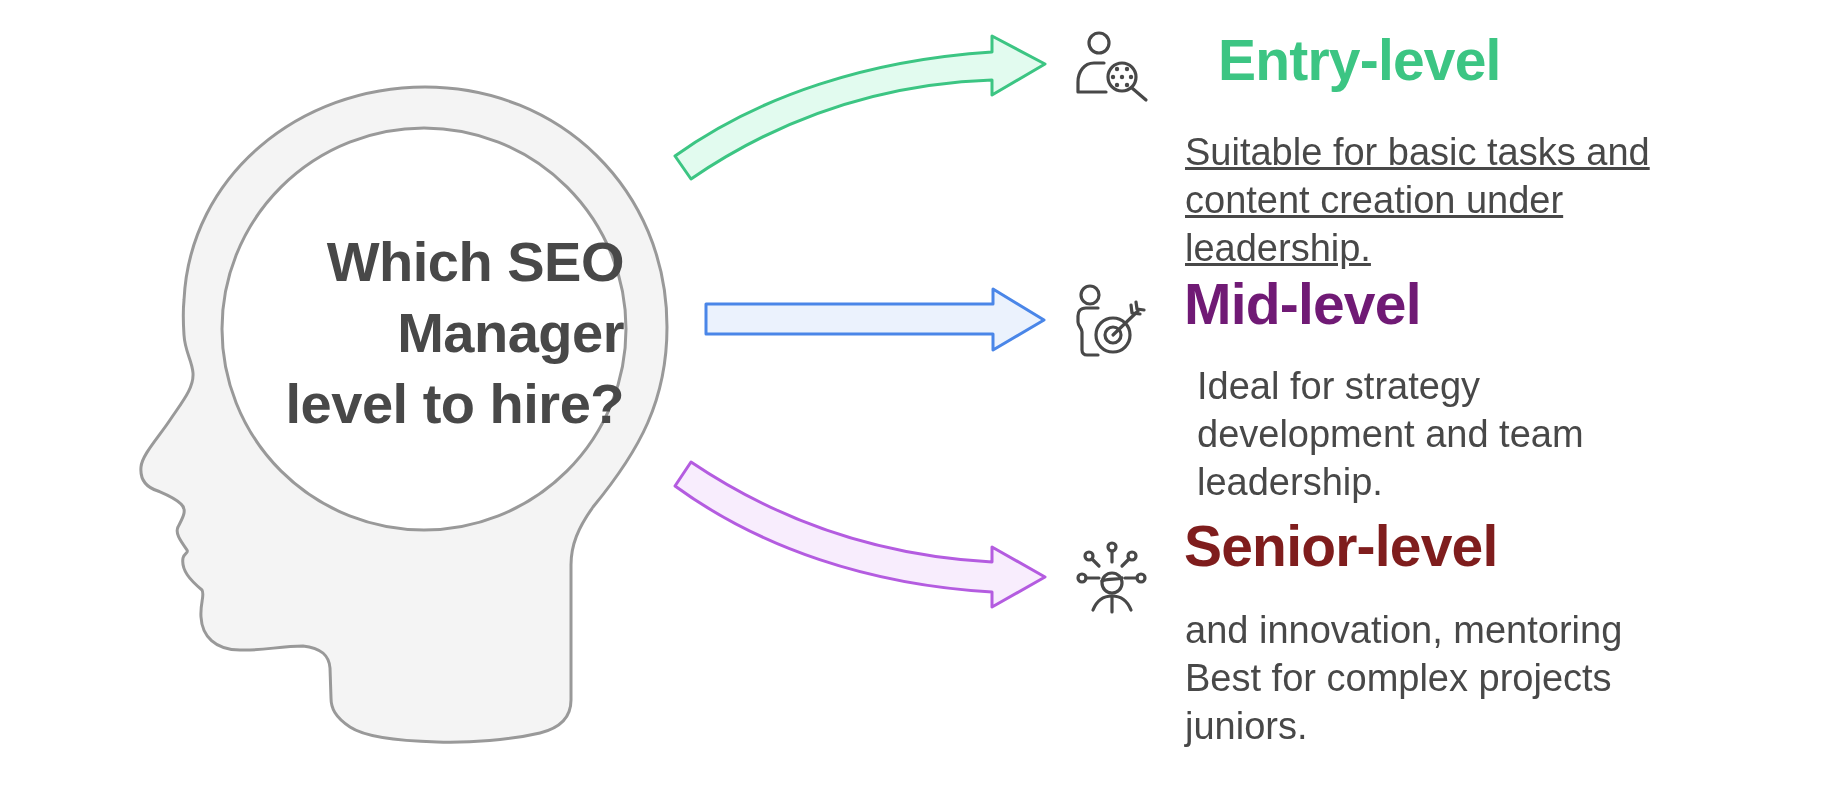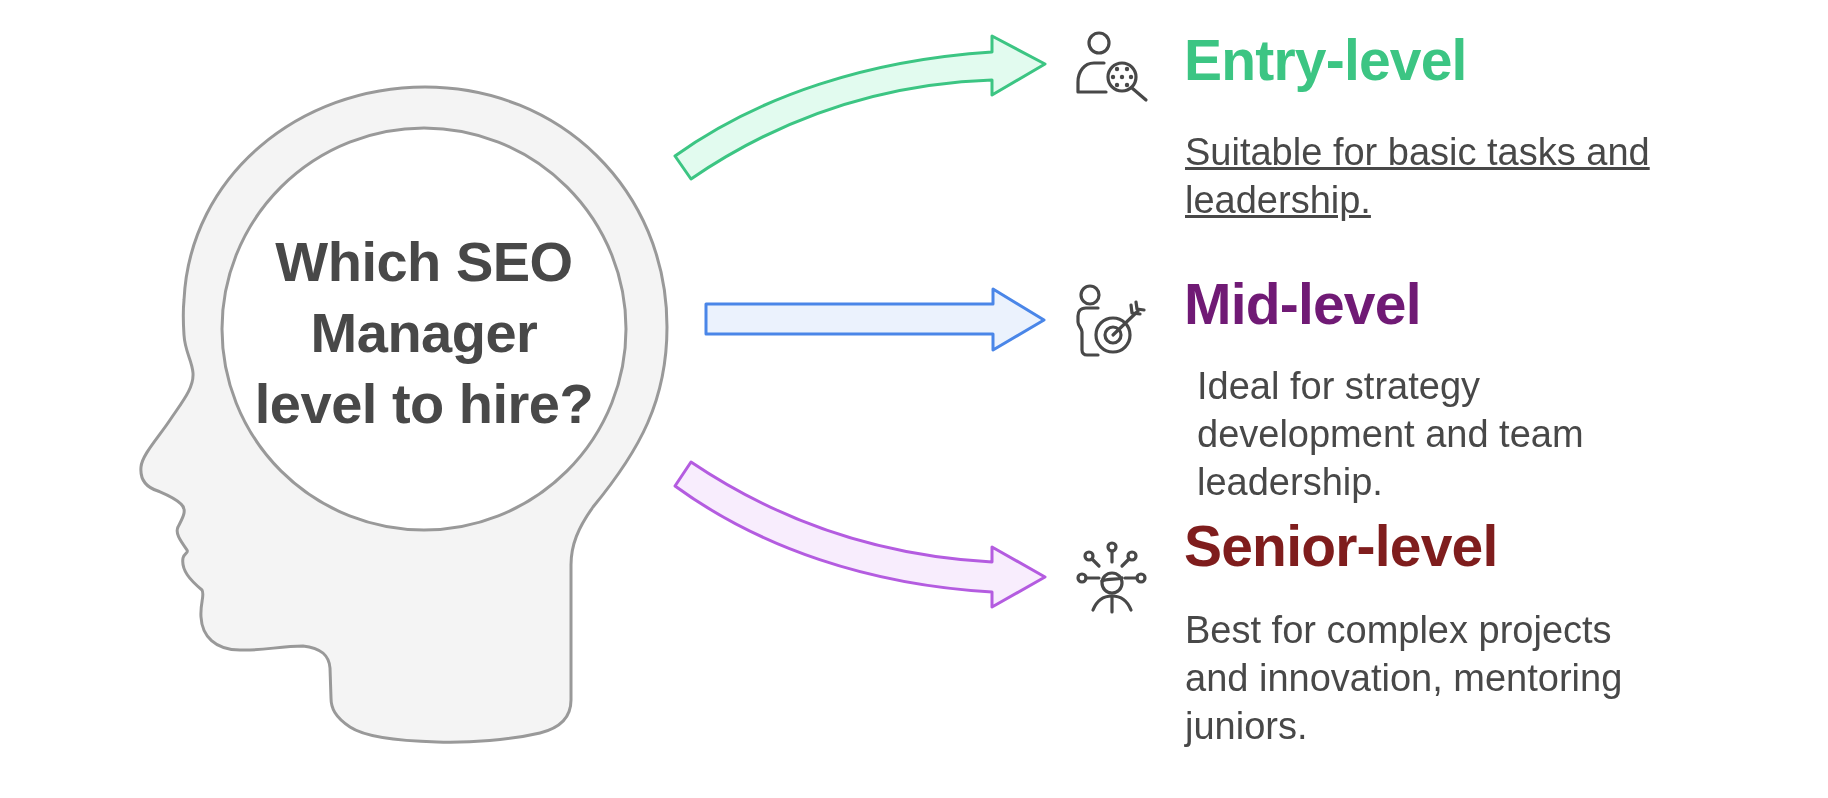--- a/index.html
+++ b/index.html
@@ -1,20 +1,20 @@
 <!DOCTYPE html>
 <html><head>
 <meta charset="utf-8">
 <style>
   html, body { margin: 0; padding: 0; background: #ffffff; }
   body { width: 1828px; height: 798px; position: relative; overflow: hidden;
          font-family: "Liberation Sans", "DejaVu Sans", sans-serif; }
   #canvas { position: absolute; left: 0; top: 0; width: 1828px; height: 798px; }
   .center-q { position: absolute; left: 224px; top: 226px; width: 400px;
-              text-align: center; font-weight: 700; font-size: 56px; line-height: 71px;
+              text-align: right; font-weight: 700; font-size: 56px; line-height: 71px;
               color: #484848; letter-spacing: -0.5px; }
   .center-q span { display: block; }
   .opt-title { position: absolute; left: 1184px; font-weight: 700; font-size: 57px;
                line-height: 60px; letter-spacing: -0.8px; white-space: nowrap; }
   .opt-desc { position: absolute; left: 1185px; font-size: 38px; line-height: 48px;
               color: #484848; width: 520px; }
   .opt-desc span { display: block; white-space: nowrap; }
 </style>
 </head>
 <body>
@@ -104,31 +104,32 @@
       <line x1="1137" y1="578" x2="1125" y2="578"></line>
   </g>
 </svg>
 
 <div class="center-q">
   <span>Which SEO</span>
   <span>Manager</span>
   <span>level to hire?</span>
 </div>
 
-<div class="opt-title" style="top:30px;color:#3CC583;">Entry-level</div>
+<div class="opt-title" style="top:30px;color:#3CC583;margin-left:34px;">Entry-level</div>
 <div class="opt-desc" style="top:128px;text-decoration:underline;">
   <span>Suitable for basic tasks and</span>
+  <span>content creation under</span>
   <span>leadership.</span>
 </div>
 
 <div class="opt-title" style="top:274px;color:#701a75;">Mid-level</div>
 <div class="opt-desc" style="top:362px;margin-left:12px;">
   <span>Ideal for strategy</span>
   <span>development and team</span>
   <span>leadership.</span>
 </div>
 
 <div class="opt-title" style="top:516px;color:#7f1d1d;">Senior-level</div>
 <div class="opt-desc" style="top:606px;">
+  <span>and innovation, mentoring</span>
   <span>Best for complex projects</span>
-  <span>and innovation, mentoring</span>
   <span>juniors.</span>
 </div>
 
 </body></html>

